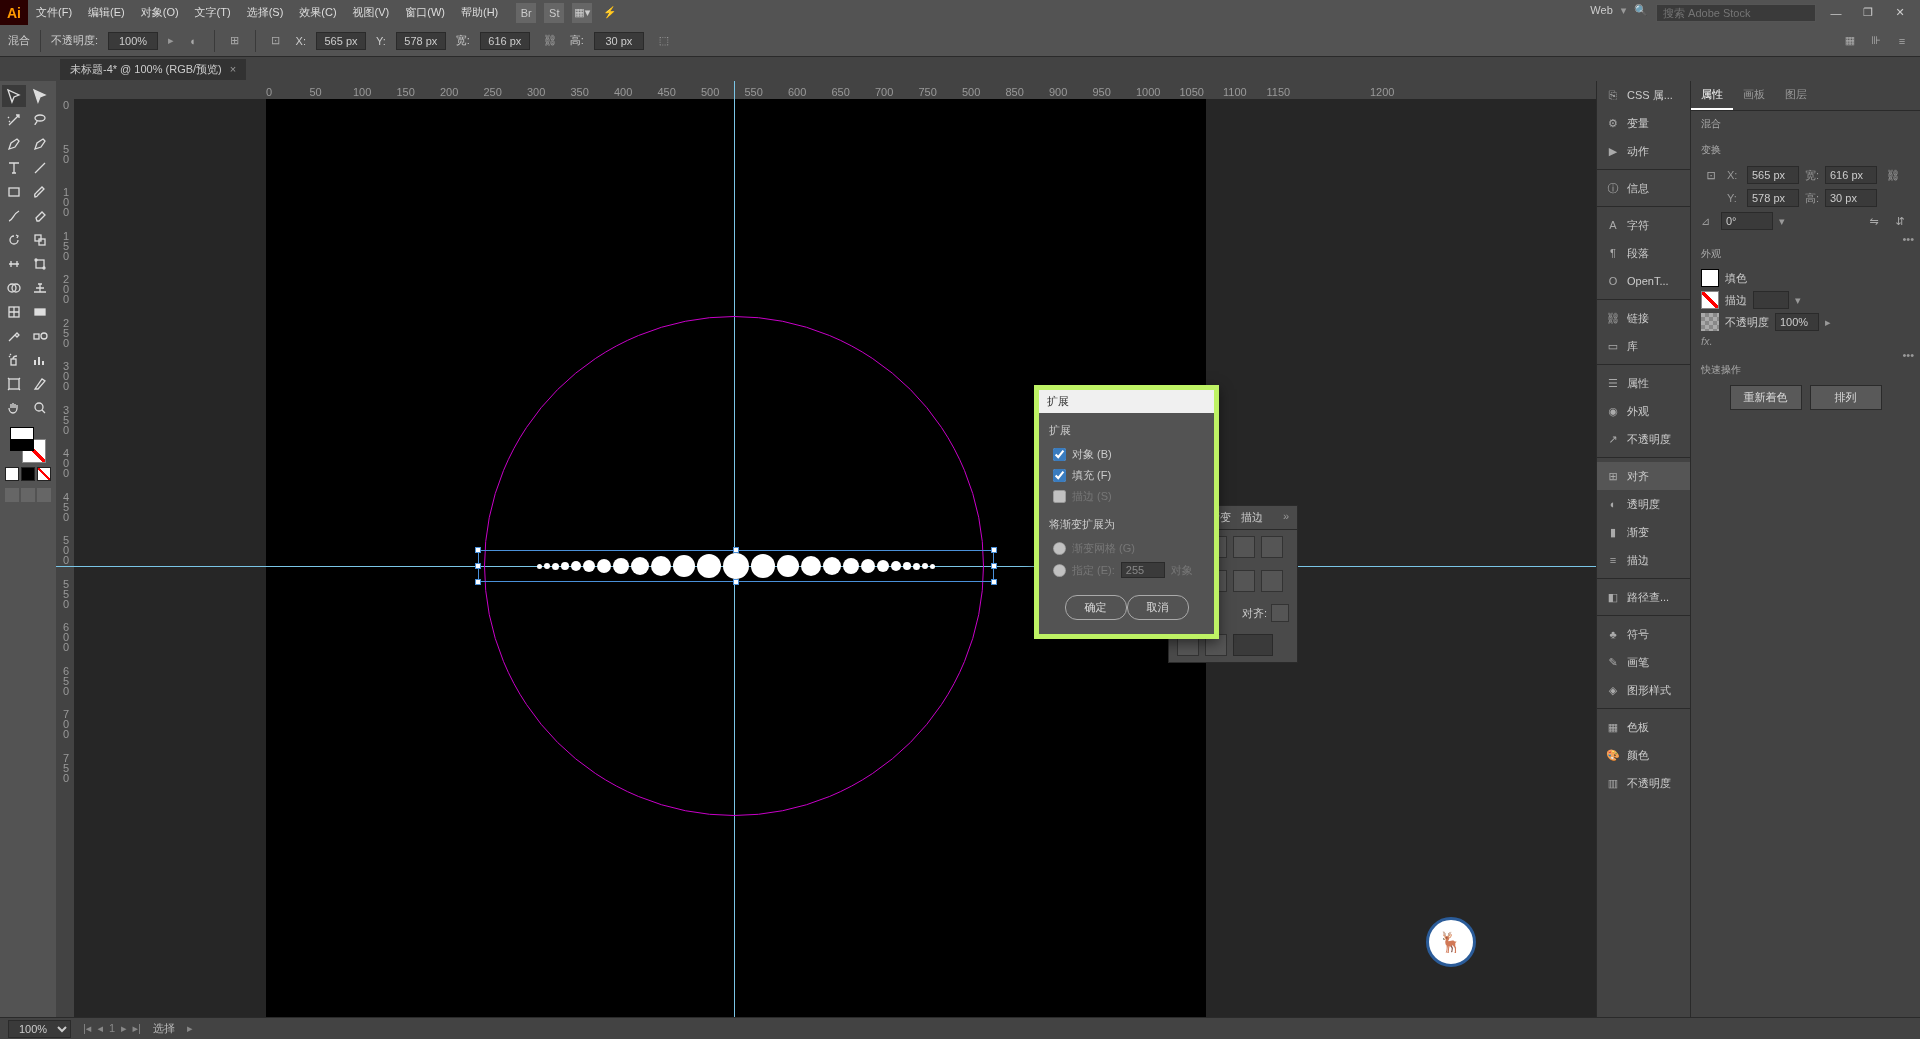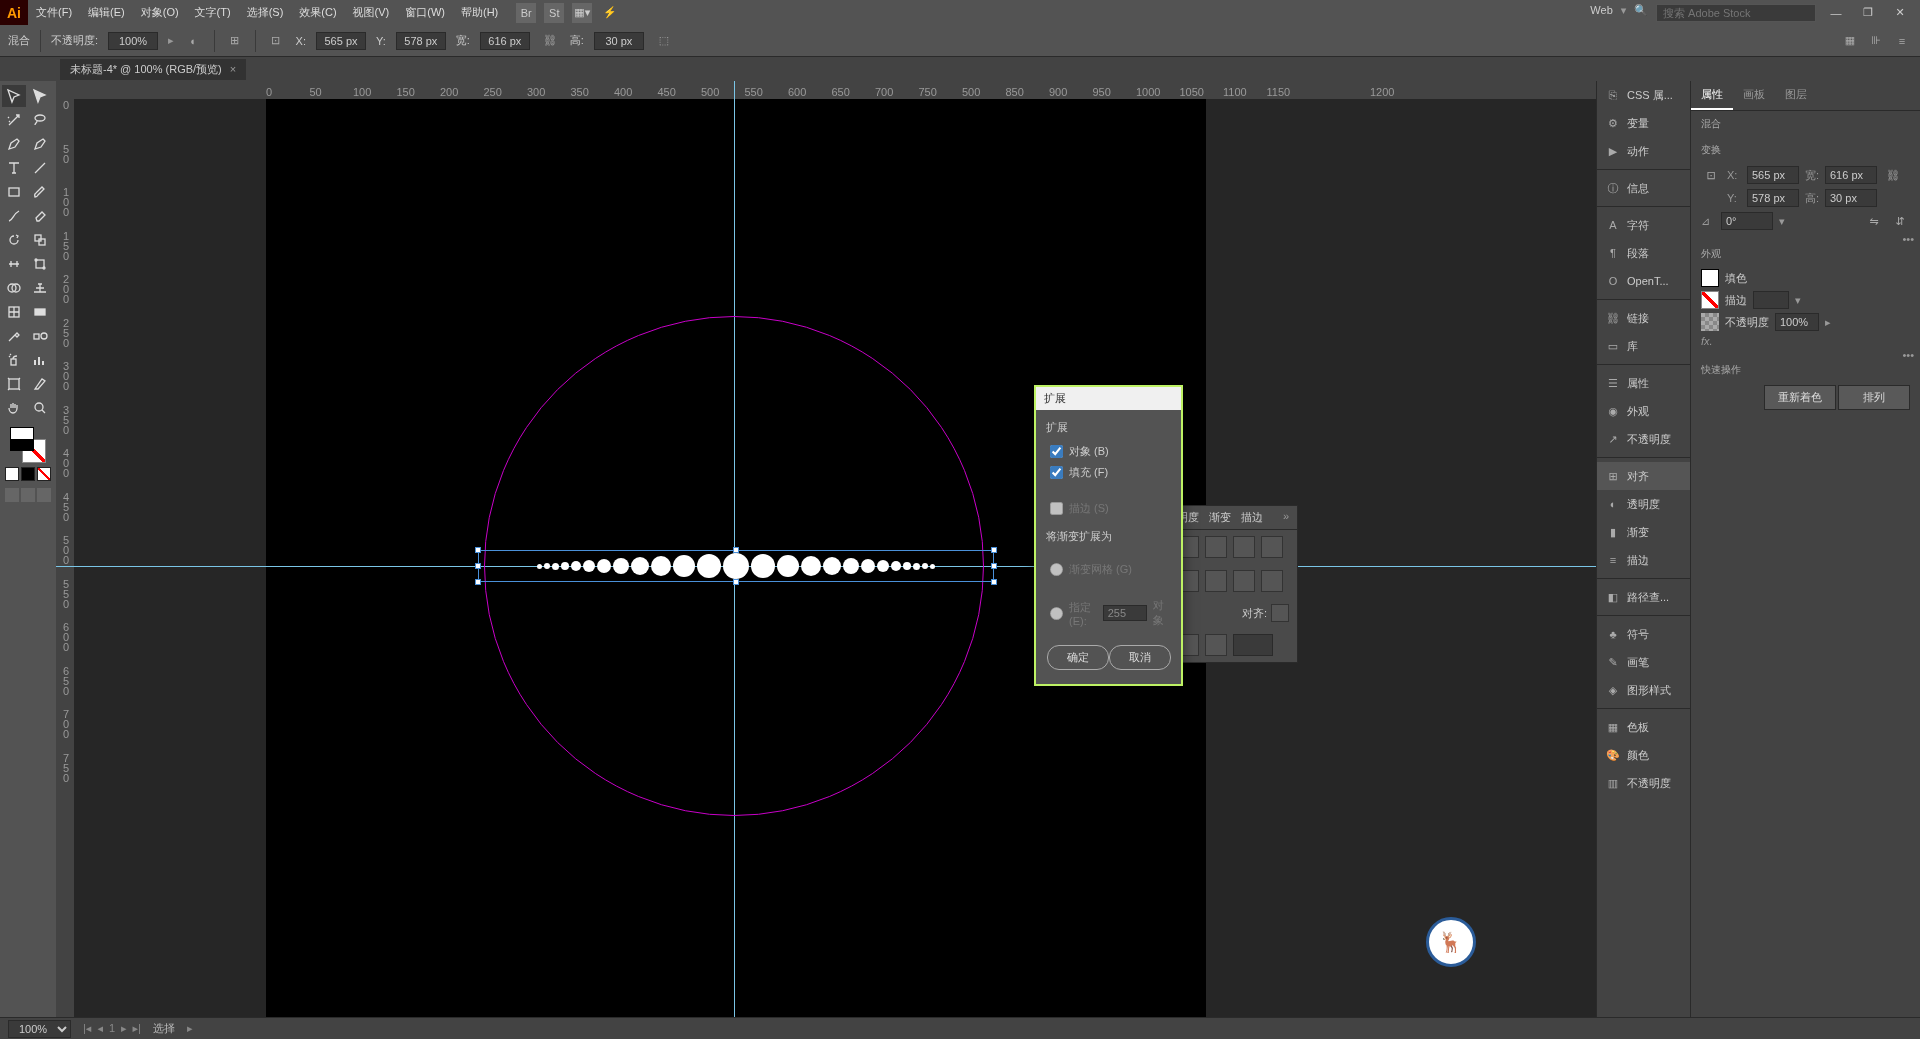--- a/index.html
+++ b/index.html
@@ -61,30 +61,30 @@
 .artboard { position: absolute; top: 18px; left: 210px; width: 940px; height: 940px; background: #000; }
 .guide-v { position: absolute; top: 0; bottom: 0; width: 1px; background: #7ac5e6; left: 678px; }
 .guide-h { position: absolute; left: 0; right: 0; height: 1px; background: #7ac5e6; top: 485px; }
 .circle-path { position: absolute; width: 500px; height: 500px; border: 1px solid #c800c8; border-radius: 50%; left: 428px; top: 235px; }
 .blend-row { position: absolute; top: 474px; left: 430px; width: 500px; height: 22px; display: flex; align-items: center; justify-content: center; }
 .blend-row .dot { background: #fff; border-radius: 50%; margin: 0 1px; }
 .sel-box { position: absolute; border: 1px solid #4a90d9; top: 469px; left: 422px; width: 516px; height: 32px; }
 .sel-handle { position: absolute; width: 6px; height: 6px; background: #fff; border: 1px solid #4a90d9; }
 
 
-.dialog { position: absolute; left: 978px; top: 304px; width: 149px; background: #535353; border: 2px solid #bef264; box-shadow: 0 4px 12px rgba(0,0,0,0.5); z-index: 10; }
+.dialog { position: absolute; left: 978px; top: 304px; width: 185px; background: #535353; border: 5px solid #bef264; box-shadow: 0 4px 12px rgba(0,0,0,0.5); z-index: 10; }
 .dialog-title { background: #f0f0f0; color: #333; padding: 4px 8px; font-size: 11px; }
 .dialog-body { padding: 10px 10px 14px; }
 .dialog-sect { color: #ccc; margin-bottom: 6px; font-size: 11px; }
 .dialog-row { display: flex; align-items: center; gap: 6px; padding: 3px 4px; color: #ccc; }
-.dialog-row.disabled { color: #777; margin-top: 15px; }
+.dialog-row.disabled { color: #777; }
 .dialog-row input[type=checkbox] { accent-color: #3a7cbf; }
 .dialog-row input[type=radio] { accent-color: #888; }
 .dialog-num { background: #3a3a3a; border: 1px solid #2a2a2a; color: #888; width: 44px; padding: 1px 4px; }
-.dialog-btns { display: flex; justify-content: flex-end; margin-top: 14px; }
+.dialog-btns { display: flex; justify-content: center; margin-top: 14px; }
 .dlg-btn { border: 1px solid #aaa; background: transparent; color: #ddd; padding: 4px 0; width: 62px; border-radius: 12px; text-align: center; cursor: pointer; }
 
 
 .dock { width: 94px; background: #434343; border-left: 1px solid #2a2a2a; }
 .dock-item { display: flex; align-items: center; gap: 6px; padding: 6px 8px; color: #ccc; cursor: pointer; }
 .dock-icon { width: 16px; height: 16px; display: flex; align-items: center; justify-content: center; color: #aaa; }
 .dock-sep { height: 1px; background: #2a2a2a; margin: 4px 0; }
 
 
 .props { width: 230px; background: #434343; border-left: 1px solid #2a2a2a; padding: 0 0 8px; }
@@ -660,21 +660,21 @@
       <input class="props-input" style="width: 44px;" value="100%">
         <span style="color:#999">▸</span>
     </div>
     <div class="props-row">
         <span style="font-style:italic;color:#999">fx.</span>
       </div>
     <div style="text-align:right;padding:0 10px">
         <span class="props-menu">•••</span>
       </div>
     <div class="props-sect" style="margin-top:8px">快速操作</div>
-    <div class="props-row" style="gap:2px;justify-content:flex-end">
+    <div class="props-row" style="gap:8px;justify-content:center">
       <div class="quick-btn">重新着色</div>
       <div class="quick-btn">排列</div>
     </div>
   </div>
 </div>
 
 <div class="statusbar">
   <select class="zoom-sel"><option>100%</option></select>
   <div class="status-nav">
     <span>|◂</span>

